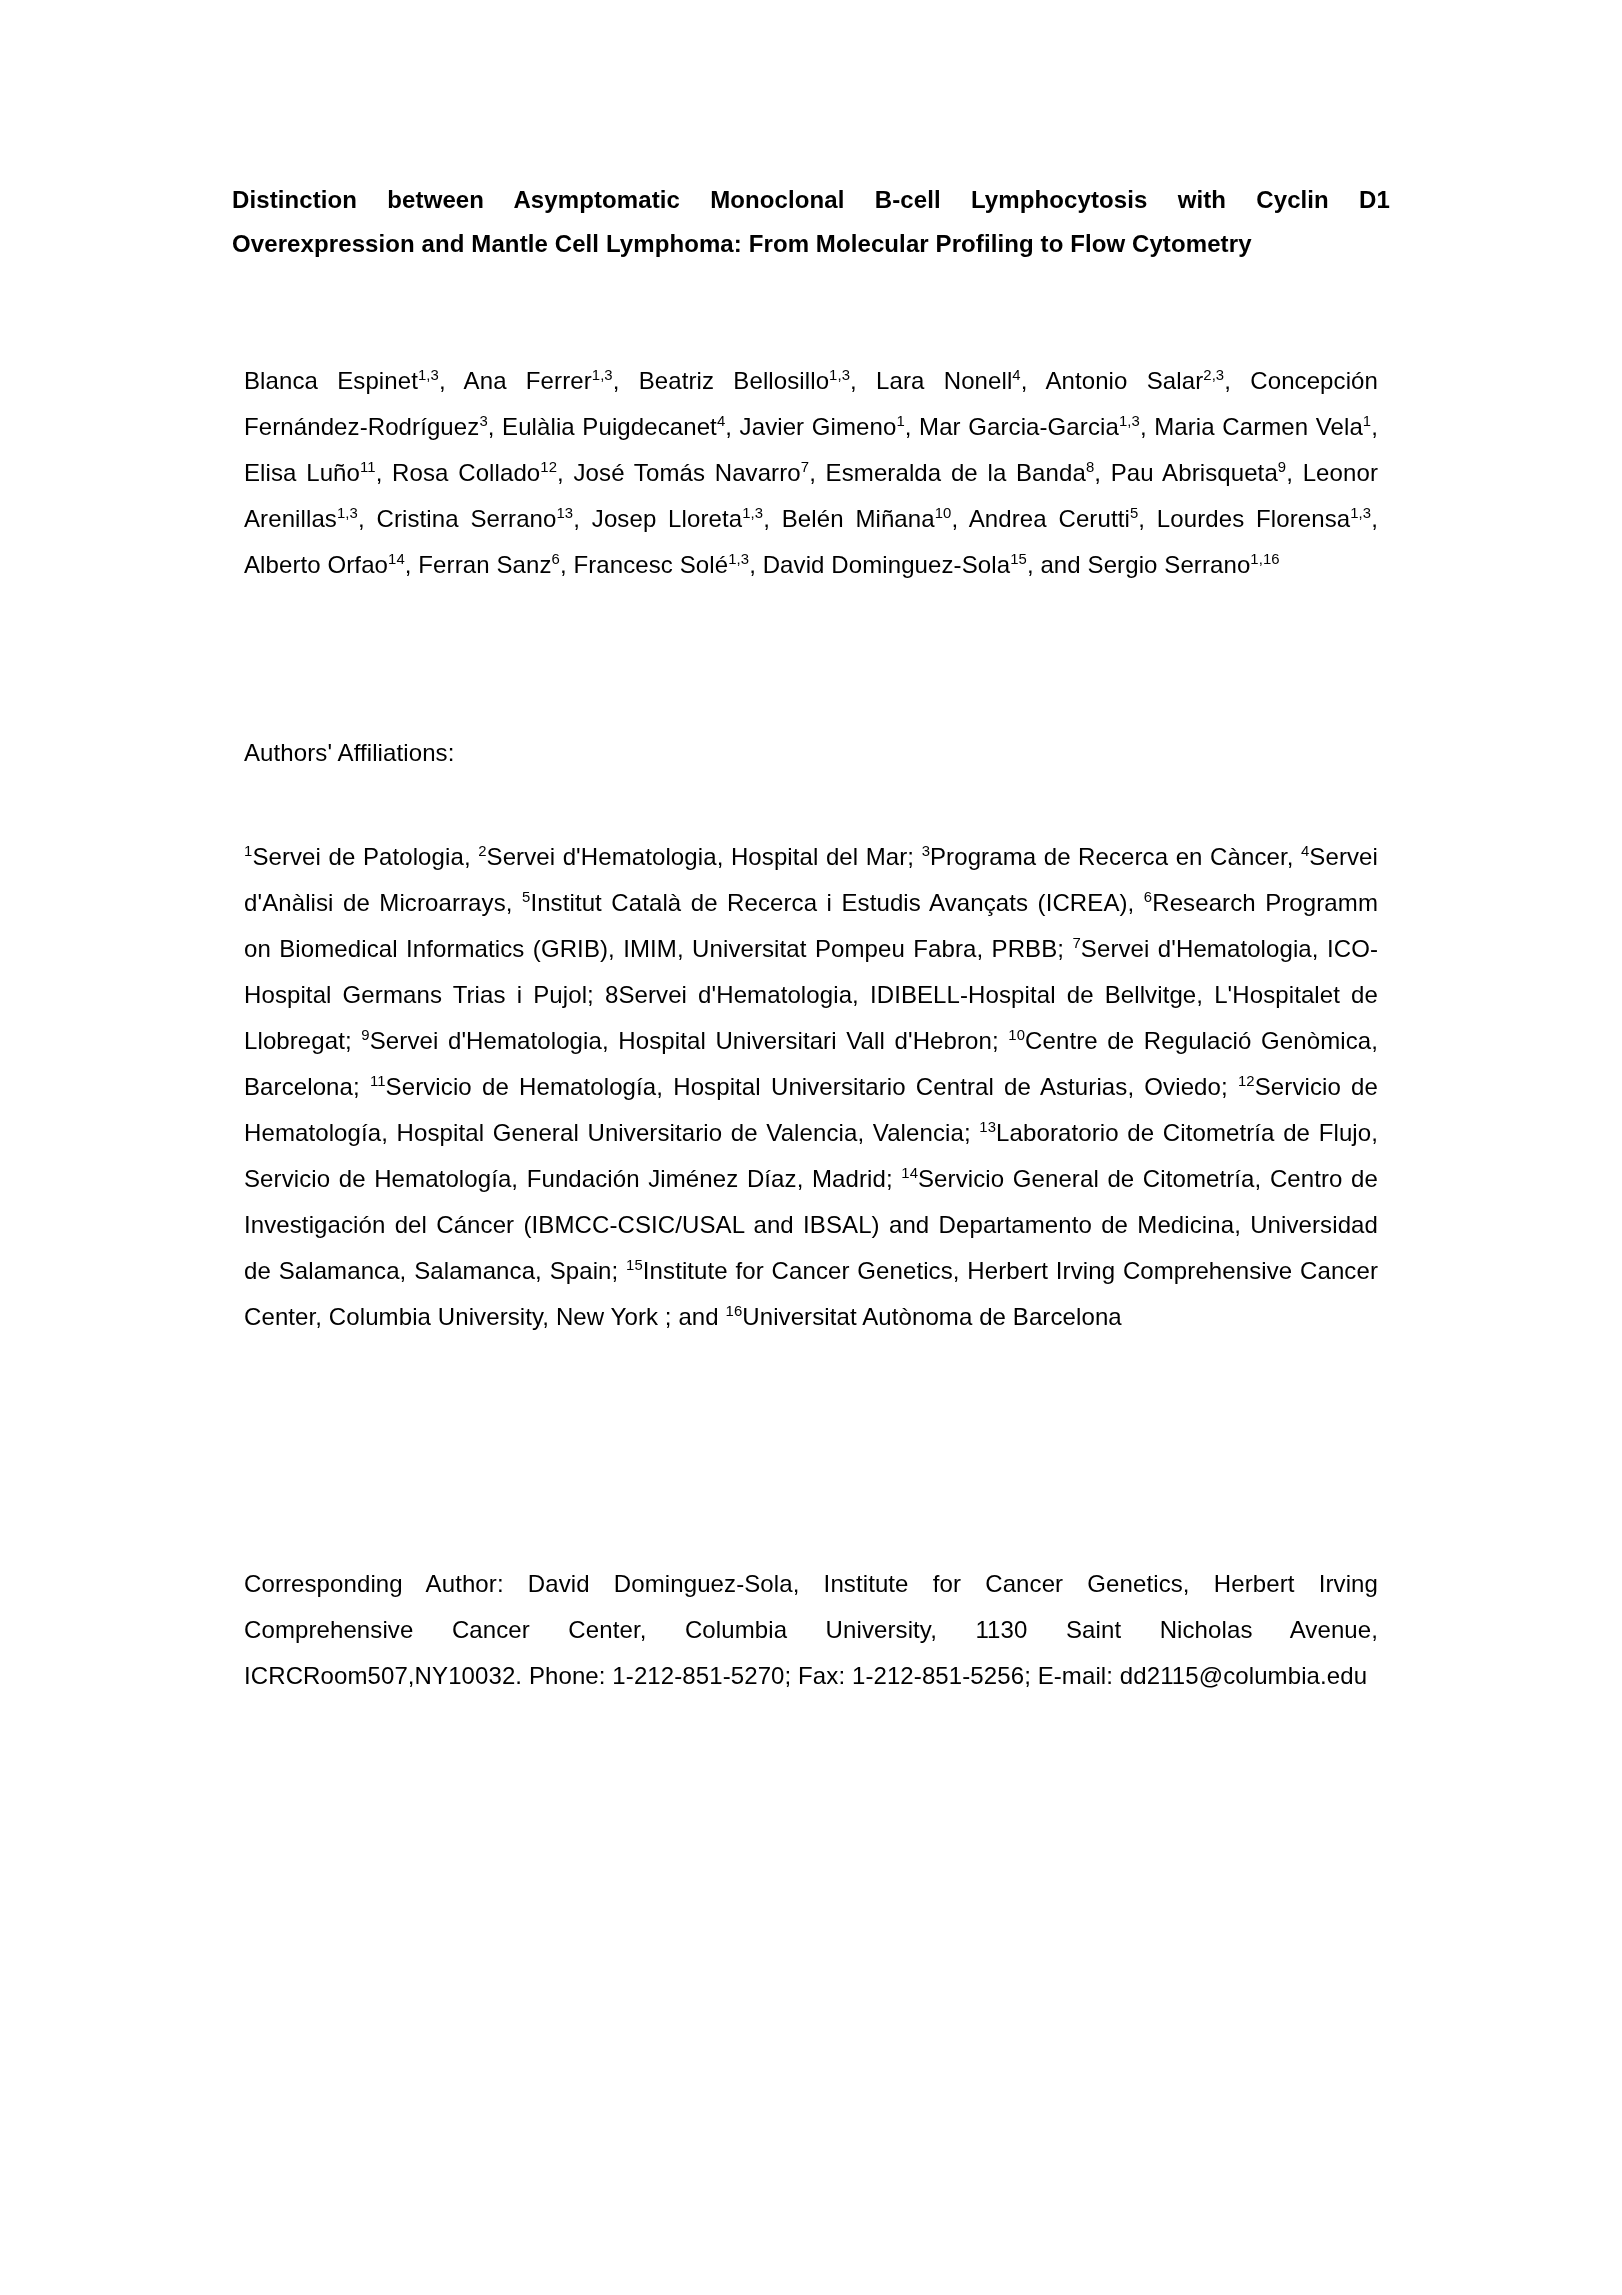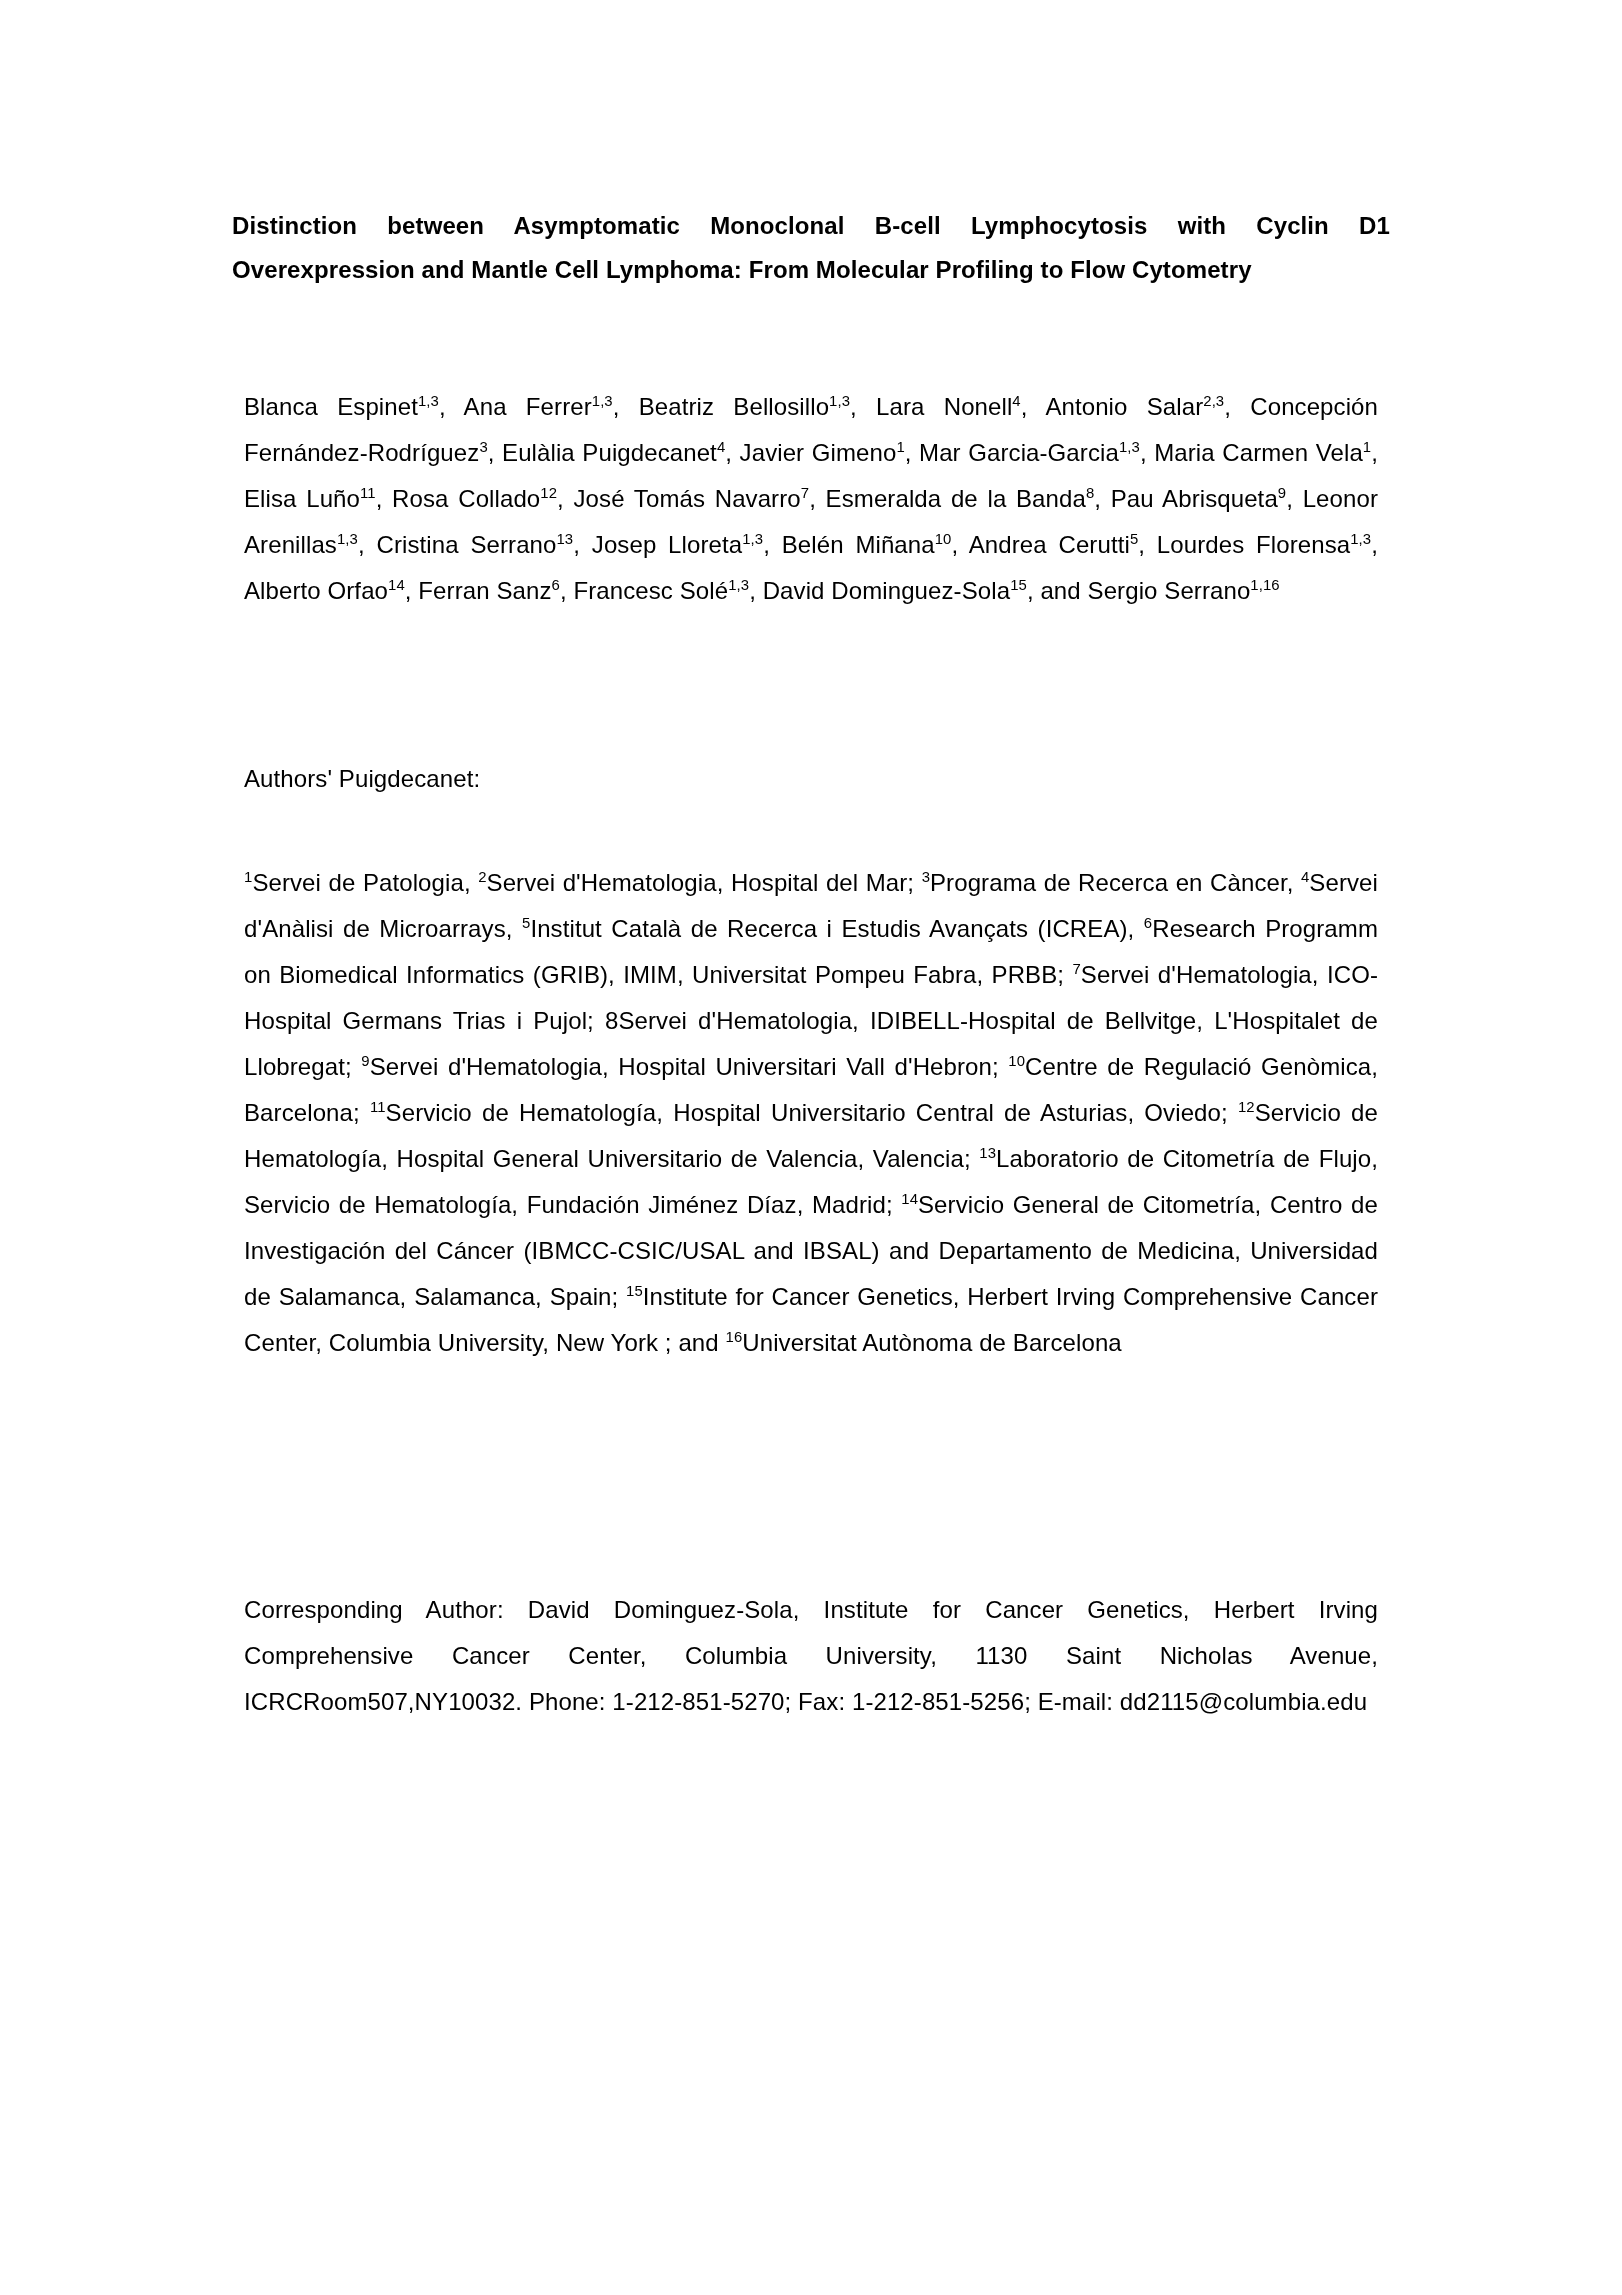--- a/index.html
+++ b/index.html
@@ -19,21 +19,21 @@
     position: absolute;
     left: 0;
     top: 0;
     width: 1623px;
     height: 2295px;
     background: #ffffff;
   }
   .content {
     position: absolute;
     left: 232px;
-    top: 204px;
+    top: 178px;
     width: 1158px;
   }
 
   
   .doc-title {
     font-size: 24px;
     font-weight: bold;
     line-height: 44px;
     text-align: justify;
     text-align-last: left;
@@ -76,21 +76,21 @@
       <span>Distinction between Asymptomatic Monoclonal B-cell Lymphocytosis with Cyclin D1 Overexpression and Mantle Cell Lymphoma: From Molecular Profiling to Flow Cytometry</span>
     </h1>
 
     <div class="spacer-authors"></div>
 
     <p class="para" id="authors-block"><span>Blanca Espinet</span><sup>1,3</sup>, <span>Ana Ferrer</span><sup>1,3</sup>, <span>Beatriz Bellosillo</span><sup>1,3</sup>, <span>Lara Nonell</span><sup>4</sup>, <span>Antonio Salar</span><sup>2,3</sup>, <span>Concepción Fernández-Rodríguez</span><sup>3</sup>, <span>Eulàlia Puigdecanet</span><sup>4</sup>, <span>Javier Gimeno</span><sup>1</sup>, <span>Mar Garcia-Garcia</span><sup>1,3</sup>, <span>Maria Carmen Vela</span><sup>1</sup>, <span>Elisa Luño</span><sup>11</sup>, <span>Rosa Collado</span><sup>12</sup>, <span>José Tomás Navarro</span><sup>7</sup>, <span>Esmeralda de la Banda</span><sup>8</sup>, <span>Pau Abrisqueta</span><sup>9</sup>, <span>Leonor Arenillas</span><sup>1,3</sup>, <span>Cristina Serrano</span><sup>13</sup>, <span>Josep Lloreta</span><sup>1,3</sup>, <span>Belén Miñana</span><sup>10</sup>, <span>Andrea Cerutti</span><sup>5</sup>, <span>Lourdes Florensa</span><sup>1,3</sup>, <span>Alberto Orfao</span><sup>14</sup>, <span>Ferran Sanz</span><sup>6</sup>, <span>Francesc Solé</span><sup>1,3</sup>, <span>David Dominguez-Sola</span><sup>15</sup>, and <span>Sergio Serrano</span><sup>1,16</sup></p>
 
     <div class="spacer-affil-hdr"></div>
 
     <p class="para">
-      <span>Authors' Puigdecanet:</span>
+      <span>Authors' Affiliations:</span>
     </p>
 
     <div class="spacer-affil"></div>
 
     <p class="para" id="affiliations-block"><sup>1</sup><span>Servei de Patologia, </span><sup>2</sup><span>Servei d'Hematologia, Hospital del Mar; </span><sup>3</sup><span>Programa de Recerca en Càncer, </span><sup>4</sup><span>Servei d'Anàlisi de Microarrays, </span><sup>5</sup><span>Institut Català de Recerca i Estudis Avançats (ICREA), </span><sup>6</sup><span>Research Programm on Biomedical Informatics (GRIB), IMIM, Universitat Pompeu Fabra, PRBB; </span><sup>7</sup><span>Servei d'Hematologia, ICO-Hospital Germans Trias i Pujol; </span><span>8Servei d'Hematologia, IDIBELL-Hospital de Bellvitge, L'Hospitalet de Llobregat; </span><sup>9</sup><span>Servei d'Hematologia, Hospital Universitari Vall d'Hebron; </span><sup>10</sup><span>Centre de Regulació Genòmica, Barcelona; </span><sup>11</sup><span>Servicio de Hematología, Hospital Universitario Central de Asturias, Oviedo; </span><sup>12</sup><span>Servicio de Hematología, Hospital General Universitario de Valencia, Valencia; </span><sup>13</sup><span>Laboratorio de Citometría de Flujo, Servicio de Hematología, Fundación Jiménez Díaz, Madrid; </span><sup>14</sup><span>Servicio General de Citometría, Centro de Investigación del Cáncer (IBMCC-CSIC/USAL and IBSAL) and Departamento de Medicina, Universidad de Salamanca, Salamanca, Spain; </span><sup>15</sup><span>Institute for Cancer Genetics, Herbert Irving Comprehensive Cancer Center, Columbia University, New York ; and </span><sup>16</sup><span>Universitat Autònoma de Barcelona</span></p>
 
     <div class="spacer-equal"></div>
 
 
     <div class="spacer-corr"></div>

